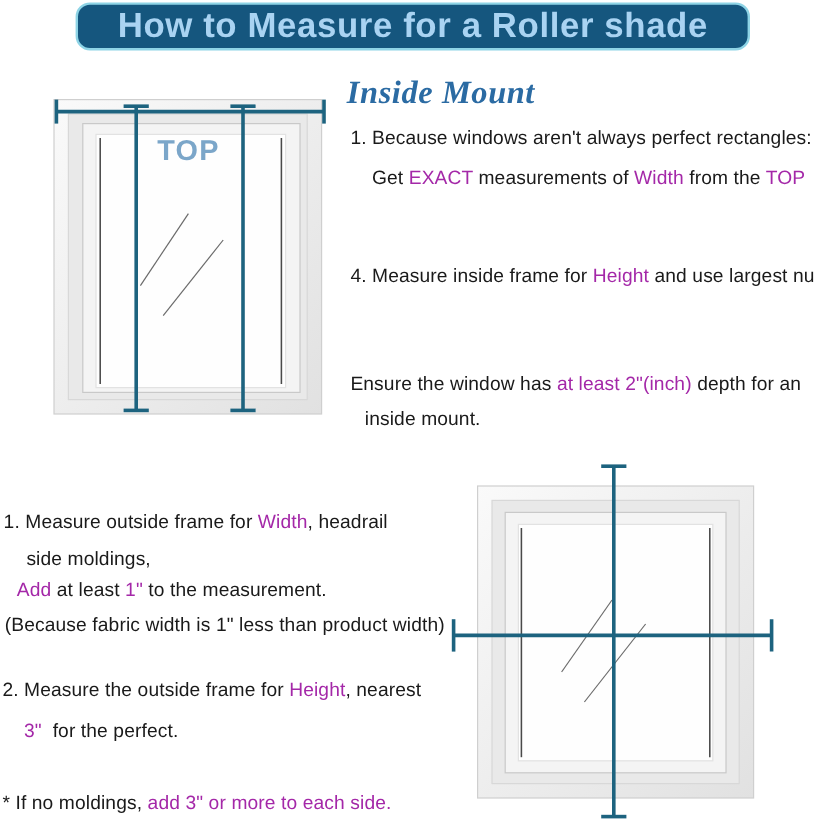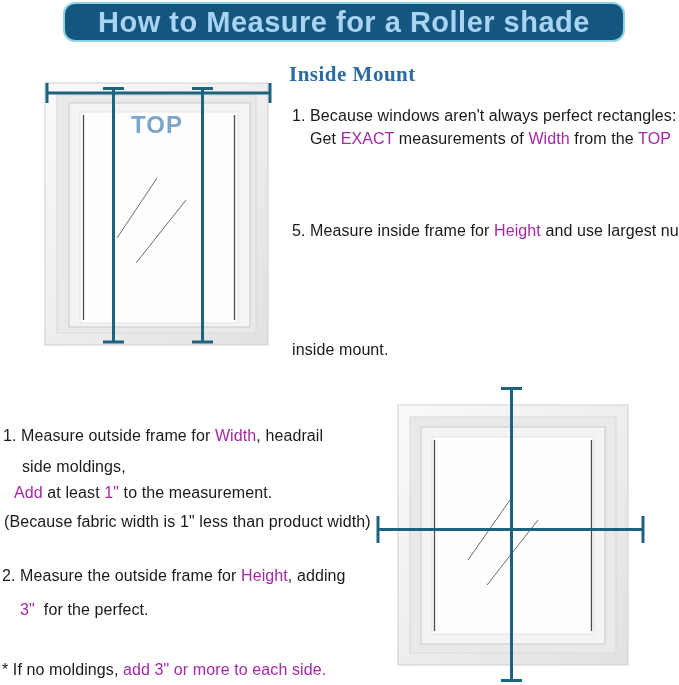--- a/index.html
+++ b/index.html
@@ -12,22 +12,22 @@
     background:var(--header-bg); border:2px solid var(--header-border);
     border-radius:12px; box-sizing:border-box;
     display:flex; align-items:center; justify-content:center;
   }
   .header-text {
     color:var(--header-text); font-size:29px; font-weight:bold;
     letter-spacing:0.5px; white-space:pre;
   }
   .sec-title {
     position:absolute; color:var(--section-title);
-    font-family:"Liberation Serif", serif; 
-    font-weight:600; font-size:21px; white-space:pre; letter-spacing:0.5px;
+    font-family:"Liberation Serif", serif; font-style:italic;
+    font-weight:600; font-size:27px; white-space:pre; letter-spacing:0.5px;
   }
   .line {
     position:absolute; white-space:pre; color:var(--body-text);
     font-size:16px; line-height:19px; letter-spacing:0.1px;
   }
   .line .hl { color:var(--highlight); }
   svg.overlay { position:absolute; left:0; top:0; }
   .frame-outer { fill:url(#frameGrad); stroke:#cfcfcf; stroke-width:1; }
   .frame-mid   { fill:#e9e9e9; stroke:#d8d8d8; stroke-width:1; }
   .frame-inner { fill:#f4f4f4; stroke:#c9c9c9; stroke-width:1; }
@@ -103,25 +103,26 @@
       <g>
         <line class="mline" x1="378" y1="516" x2="378" y2="543"></line>
         <line class="mline" x1="378" y1="529.5" x2="643" y2="529.5"></line>
         <line class="mline" x1="643" y1="516" x2="643" y2="543"></line>
       </g>
     </g>
   </svg>
 
   <div class="sec-title" style="left:289px; top:62px">Inside Mount</div>
   <div class="line" style="left:292px; top:106px"><span>1. Because windows aren't always perfect rectangles:</span></div>
-  <div class="line" style="left:310px; top:129px"><span>Get </span><span class="hl">EXACT</span><span> measurements of </span><span class="hl">Width</span><span> from the </span><span class="hl">TOP</span></div>
-  <div class="line" style="left:292px; top:221px"><span>5. Measure inside frame for </span><span class="hl">Height</span><span> and use largest number</span></div>
-  <div class="line" style="left:292px; top:340px"><span>inside mount.</span></div>
+  <div class="line" style="left:310px; top:139px"><span>Get </span><span class="hl">EXACT</span><span> measurements of </span><span class="hl">Width</span><span> from the </span><span class="hl">TOP</span></div>
+  <div class="line" style="left:292px; top:221px"><span>4. Measure inside frame for </span><span class="hl">Height</span><span> and use largest number</span></div>
+  <div class="line" style="left:292px; top:311px"><span>Ensure the window has </span><span class="hl">at least 2"(inch)</span><span> depth for an</span></div>
+  <div class="line" style="left:304px; top:340px"><span>inside mount.</span></div>
 
   <div class="line" style="left:3px;  top:426px"><span>1. Measure outside frame for </span><span class="hl">Width</span><span>, headrail</span></div>
   <div class="line" style="left:22px; top:457px"><span>side moldings,</span></div>
   <div class="line" style="left:14px; top:483px"><span class="hl">Add</span><span> at least </span><span class="hl">1"</span><span> to the measurement.</span></div>
   <div class="line" style="left:4px;  top:512px"><span>(Because fabric width is 1" less than product width)</span></div>
-  <div class="line" style="left:2px;  top:566px"><span>2. Measure the outside frame for </span><span class="hl">Height</span><span>, adding</span></div>
+  <div class="line" style="left:2px;  top:566px"><span>2. Measure the outside frame for </span><span class="hl">Height</span><span>, nearest</span></div>
   <div class="line" style="left:20px; top:600px"><span class="hl">3"</span><span>  for the perfect.</span></div>
   <div class="line" style="left:2px;  top:660px"><span>* If no moldings, </span><span class="hl">add 3" or more to each side.</span></div>
 
 </div>
 
 </body></html>

